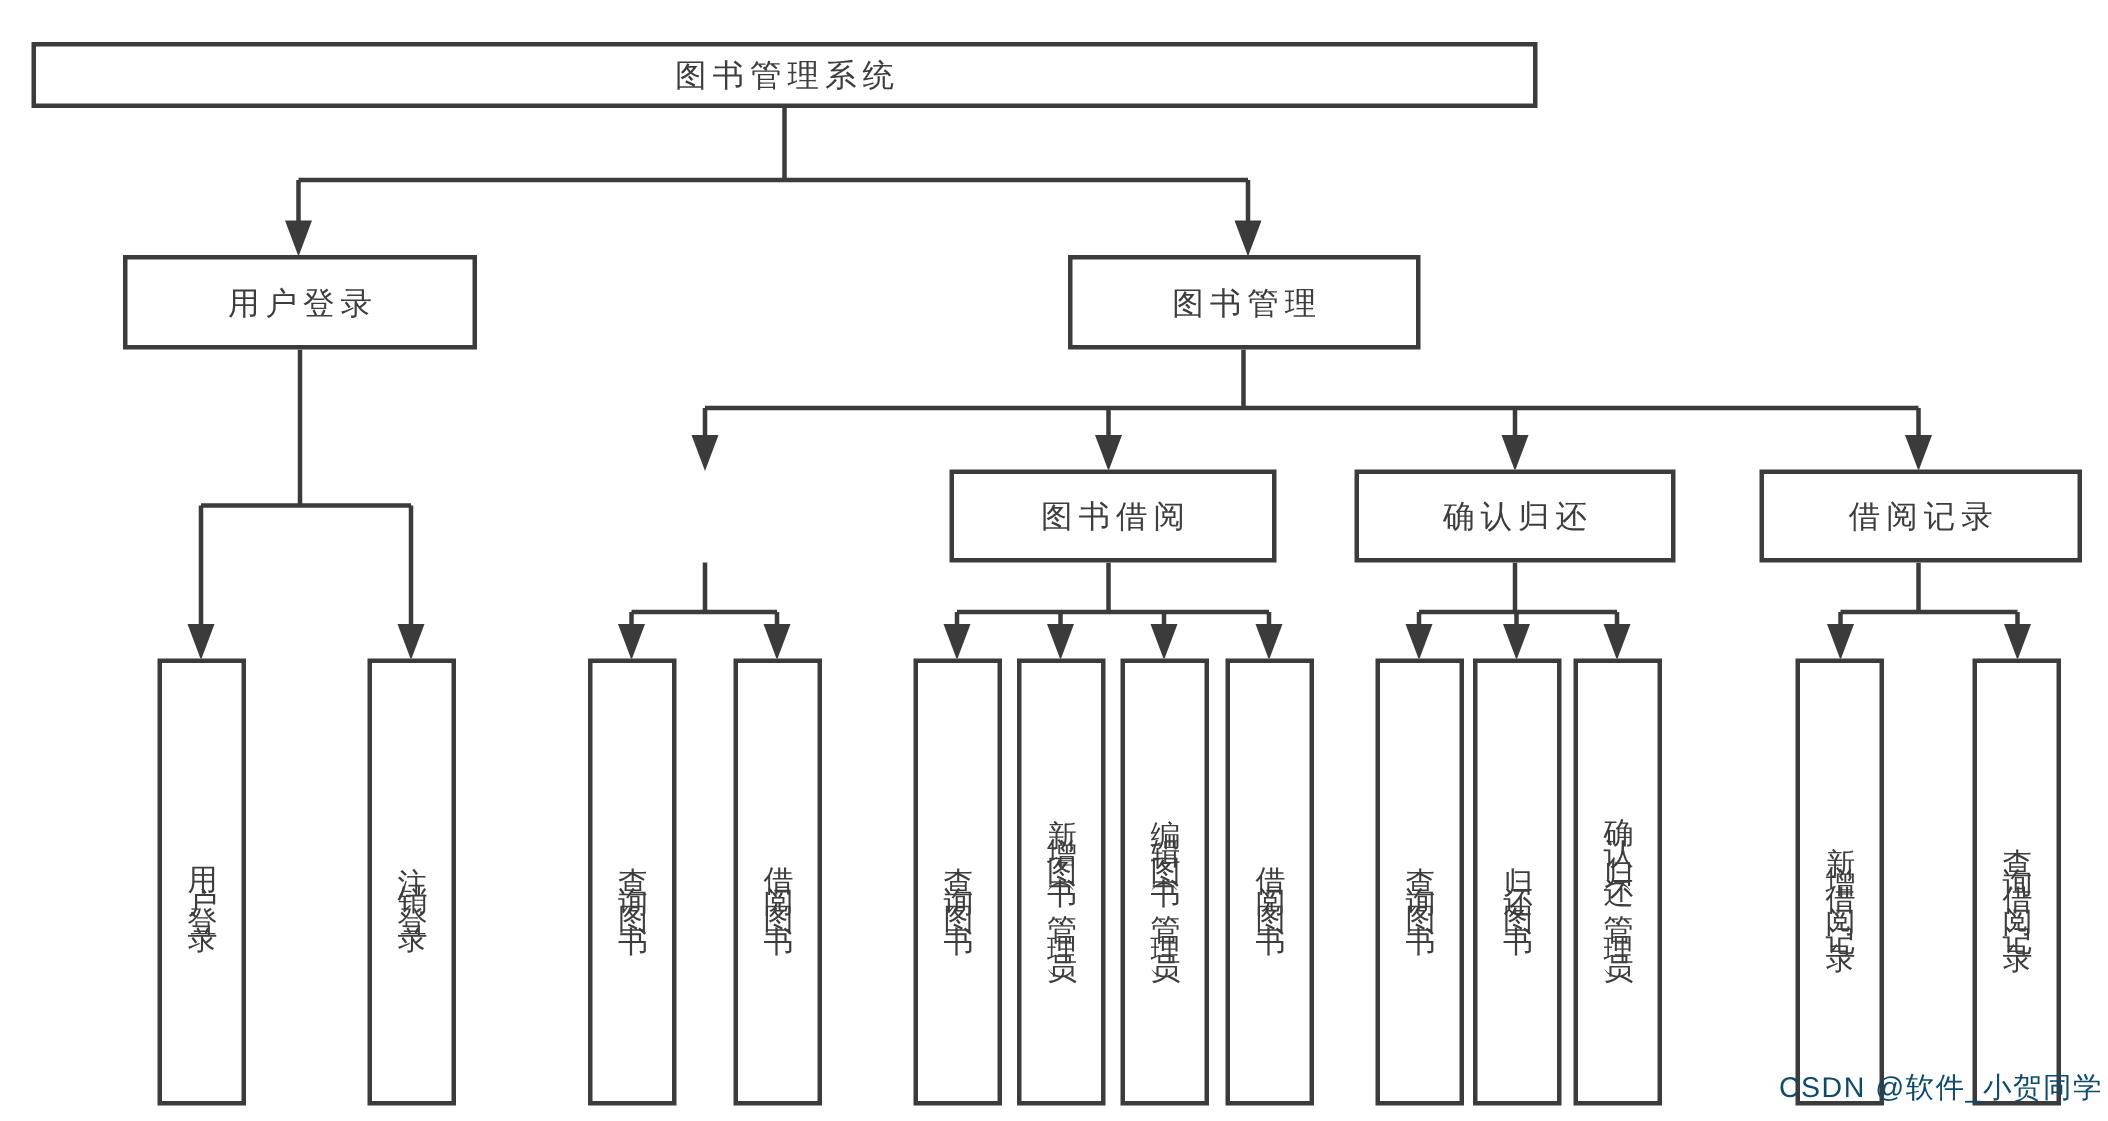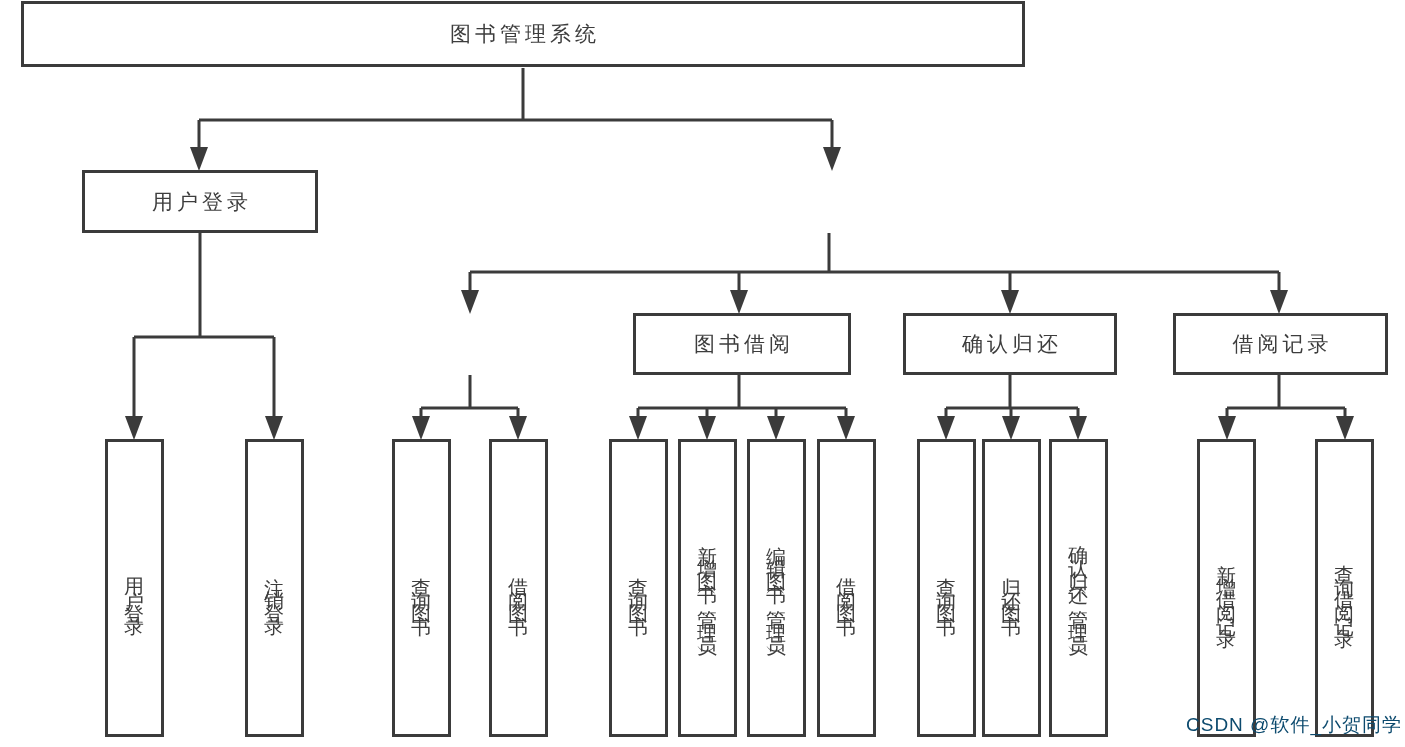--- a/index.html
+++ b/index.html
@@ -103,26 +103,29 @@
       <polygon points="767,416 785,416 776,440"></polygon>
       <polygon points="837,416 855,416 846,440"></polygon>
       <polygon points="937,416 955,416 946,440"></polygon>
       <polygon points="1002,416 1020,416 1011,440"></polygon>
       <polygon points="1069,416 1087,416 1078,440"></polygon>
       <polygon points="1218,416 1236,416 1227,440"></polygon>
       <polygon points="1336,416 1354,416 1345,440"></polygon>
     </g>
   </svg>
 
-  <div class="node h" style="left:21px;top:1px;width:1004px;height:66px">
+  <div class="node h" style="left:21px;top:28px;width:1004px;height:44px">
     <span>图书管理系统</span>
   </div>
 
   <div class="node h" style="left:82px;top:170px;width:236px;height:63px">
     <span>用户登录</span>
+  </div>
+  <div class="node h" style="left:712px;top:170px;width:235px;height:63px">
+    <span>图书管理</span>
   </div>
 
   <div class="node h" style="left:633px;top:313px;width:218px;height:62px">
     <span>图书借阅</span>
   </div>
   <div class="node h" style="left:903px;top:313px;width:214px;height:62px">
     <span>确认归还</span>
   </div>
   <div class="node h" style="left:1173px;top:313px;width:215px;height:62px">
     <span>借阅记录</span>

